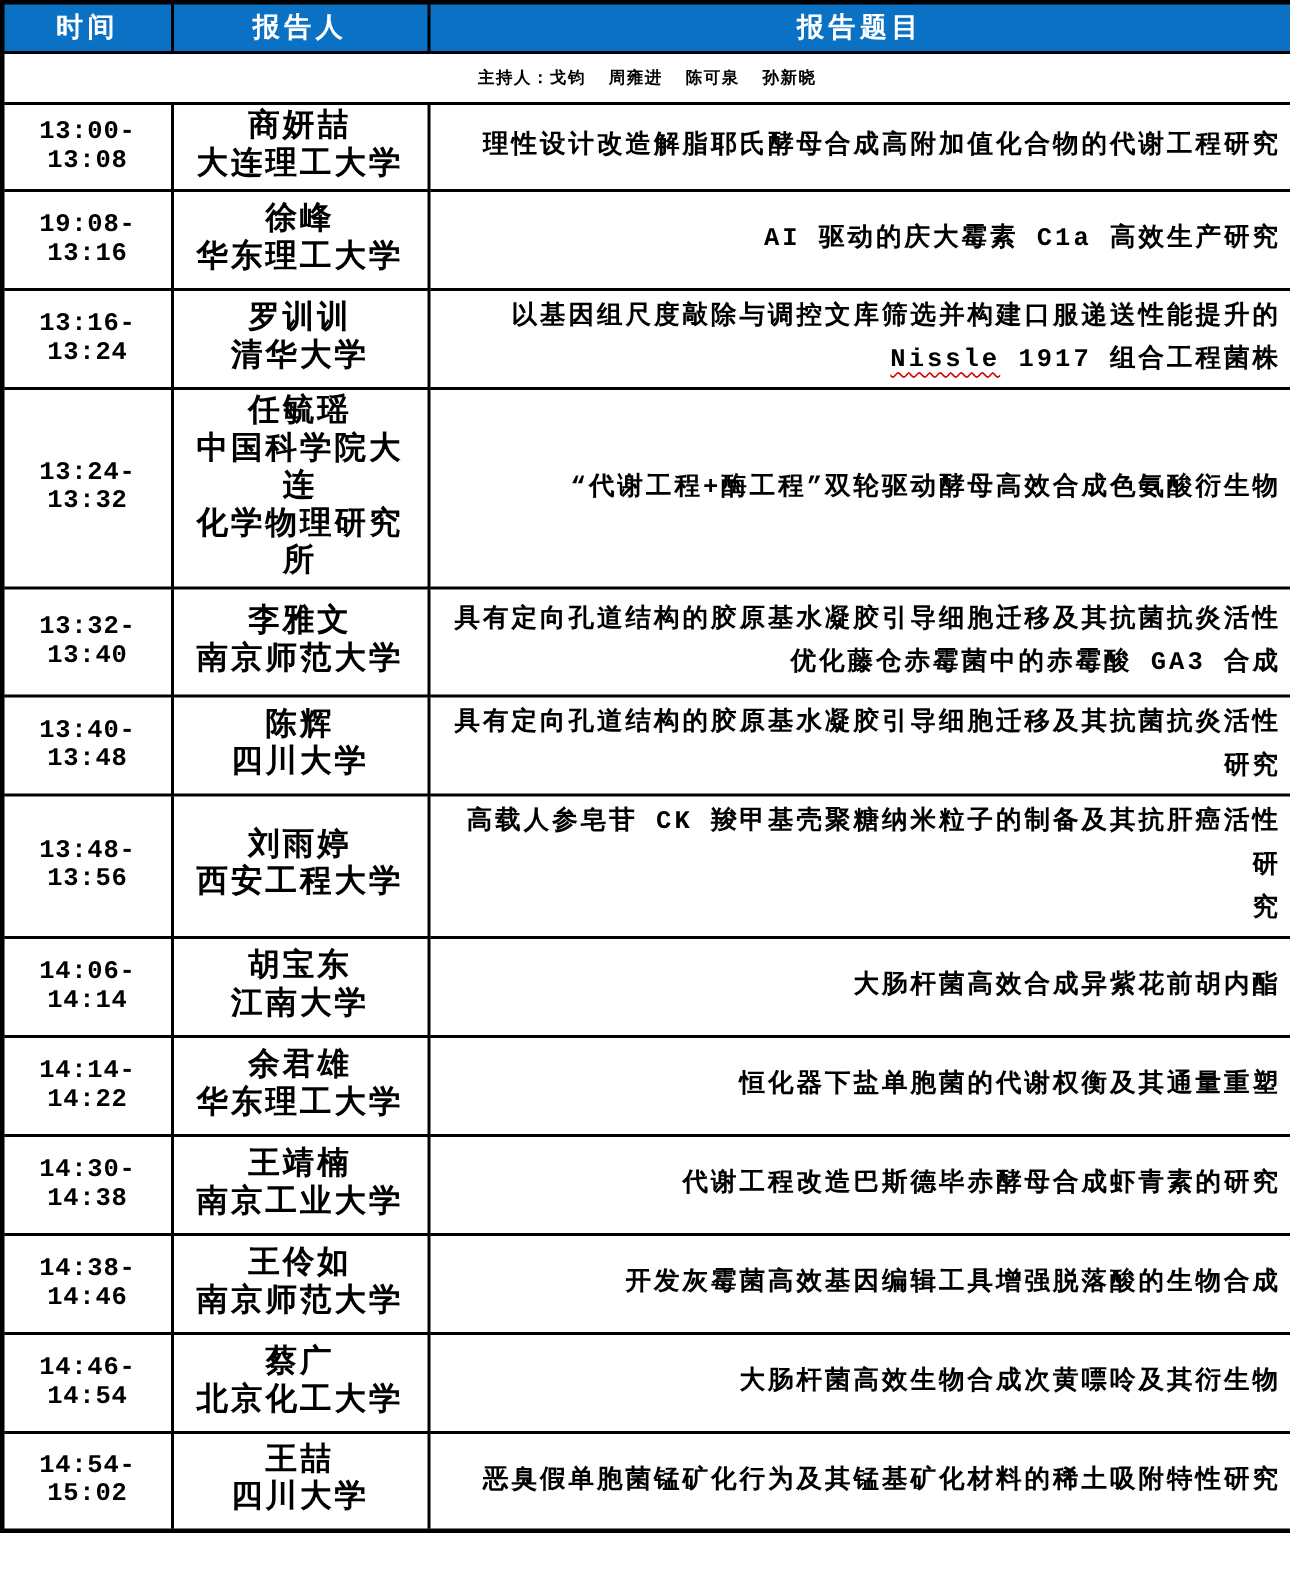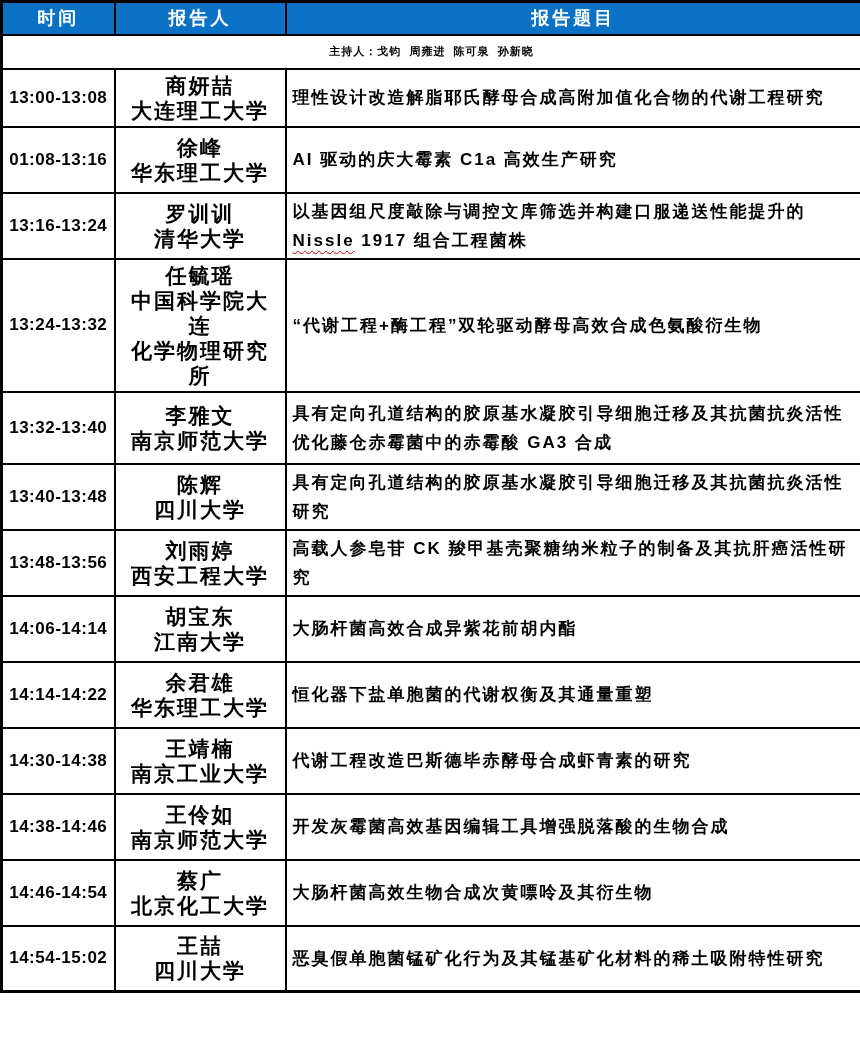--- a/index.html
+++ b/index.html
@@ -12,36 +12,36 @@
     border:3px solid var(--border,#000);
   }
   col.c-time{width:113px;}
   col.c-speaker{width:171px;}
   col.c-title{width:576px;}
   th,td{
     border:2px solid var(--border,#000);
     text-align:center;vertical-align:middle;
     color:var(--text,#000);font-weight:bold;
     padding:3px 6px;box-sizing:border-box;
-    font-family:Liberation Sans, sans-serif;
+    font-family:Liberation Mono, monospace;
   }
   thead th{
     background:var(--header-bg,#0B71C4);
     color:var(--header-text,#fff);
     font-size:18px;letter-spacing:3px;height:33px;
   }
   tr.moderator-row td{
     font-size:11px;letter-spacing:1px;height:34px;white-space:pre;
   }
   td.time-cell{font-size:17px;letter-spacing:0.5px;}
   td.speaker-cell{
     font-size:21px;letter-spacing:2px;white-space:pre-line;line-height:25px;
   }
   td.title-cell{font-size:17px;letter-spacing:2px;line-height:29px;}
-  td.title-cell .line{text-align:left;}
+  td.title-cell .line{text-align:right;}
   td.panel-cell{font-size:17px;letter-spacing:2px;}
   .spell{
     text-decoration:underline wavy var(--spell,#D40000);
     text-decoration-skip-ink:none;
     text-underline-offset:4px;
     text-decoration-thickness:1px;
   }
 </style>
 </head>
 <body>
@@ -67,21 +67,21 @@
 
     <tr style="height: 46px;">
           <td class="time-cell">13:00-13:08</td>
           <td class="speaker-cell">商妍喆
 大连理工大学</td>
           <td class="title-cell">
             <div class="line">理性设计改造解脂耶氏酵母合成高附加值化合物的代谢工程研究</div>
           </td>
         </tr>
         <tr style="height: 66px;">
-          <td class="time-cell">01:08-13:16</td>
+          <td class="time-cell">19:08-13:16</td>
           <td class="speaker-cell">徐峰
 华东理工大学</td>
           <td class="title-cell">
             <div class="line">AI 驱动的庆大霉素 C1a 高效生产研究</div>
           </td>
         </tr>
         <tr style="height: 56px;">
           <td class="time-cell">13:16-13:24</td>
           <td class="speaker-cell">罗训训
 清华大学</td>

